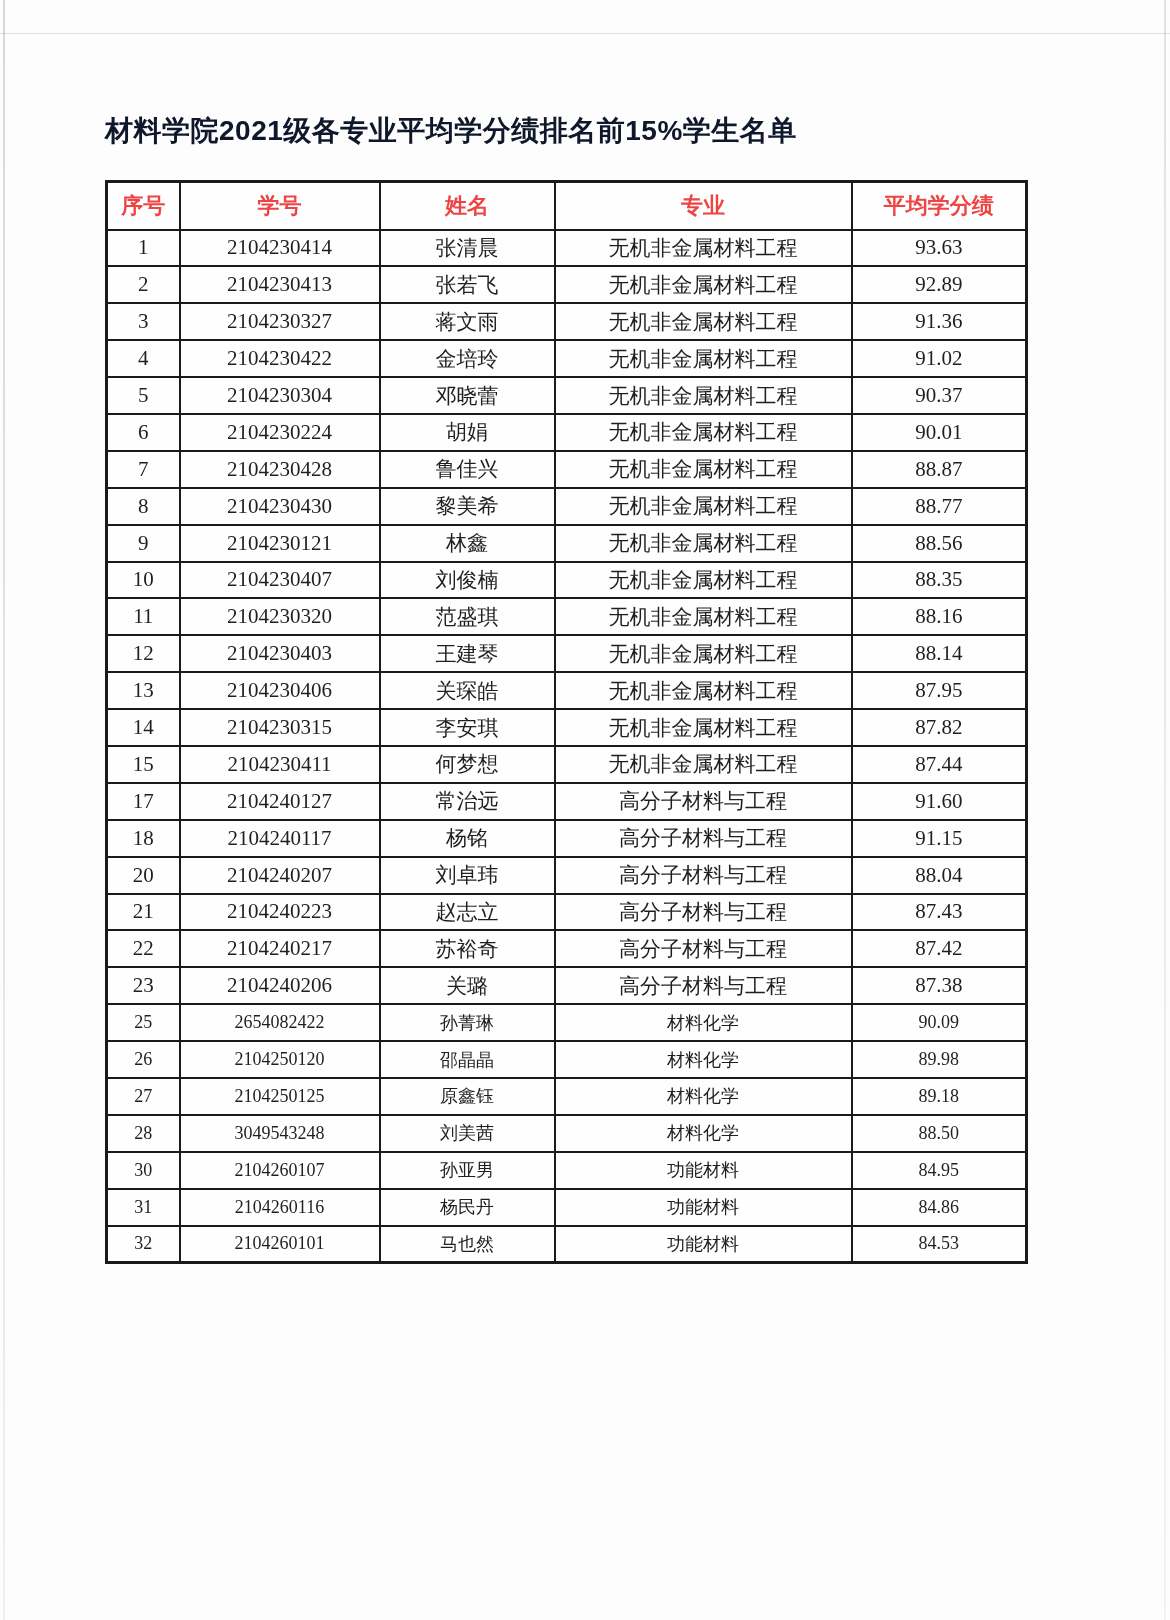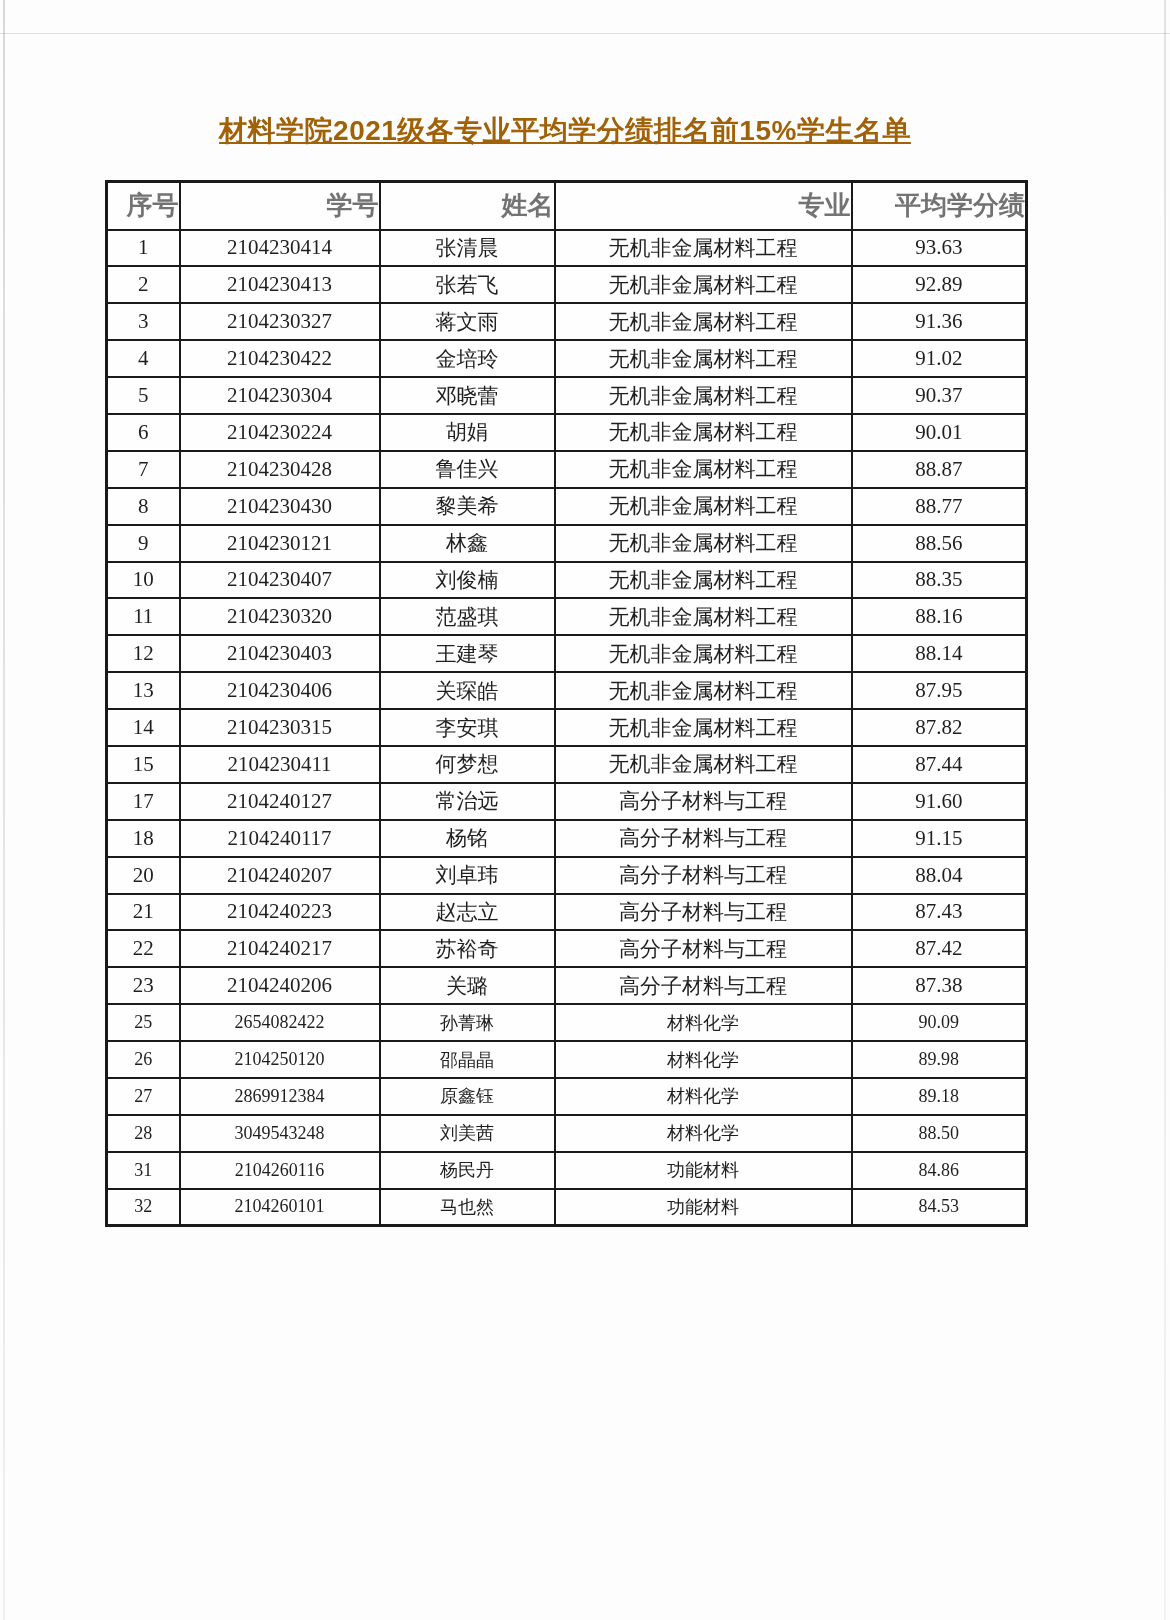--- a/index.html
+++ b/index.html
@@ -32,27 +32,25 @@
     position: absolute;
     left: 1164px; top: 0;
     width: 2px; height: 100%;
     background: linear-gradient(180deg, rgba(120,120,130,0.20), rgba(120,120,130,0.08));
   }
   .doc-title {
     position: absolute;
     left: 105px;
     top: 112px;
     width: 920px;
-    text-align: center;
     font-family: "Liberation Sans", "DejaVu Sans", sans-serif;
     font-weight: bold;
     font-size: 28px;
     letter-spacing: 0.5px;
-    color: #a16207;
-    text-decoration: underline;
+    color: #0f172a;
   }
   table.ranking {
     position: absolute;
     left: 105px;
     top: 180px;
     width: 920px;
     border-collapse: collapse;
     table-layout: fixed;
     background: #fefefe;
   }
@@ -66,23 +64,22 @@
   }
   table.ranking {
     border: 3px solid #1a1a1a;
   }
   table.ranking thead tr {
     height: 48px;
   }
   table.ranking th {
     font-family: "Liberation Sans", "DejaVu Sans", sans-serif;
     font-weight: bold;
-    font-size: 26px;
-    color: #737373;
-    text-align: right;
+    font-size: 22px;
+    color: #ef4444;
   }
   table.ranking tbody tr {
     height: 36.9px;
     font-size: 21px;
   }
   table.ranking tbody tr.small {
     font-size: 18px;
   }
 </style>
 </head>
@@ -268,33 +265,40 @@
       </tr>
       <tr class="small">
         <td>26</td>
         <td>2104250120</td>
         <td>邵晶晶</td>
         <td>材料化学</td>
         <td>89.98</td>
       </tr>
       <tr class="small">
         <td>27</td>
-        <td>2869912384</td>
+        <td>2104250125</td>
         <td>原鑫钰</td>
         <td>材料化学</td>
         <td>89.18</td>
       </tr>
       <tr class="small">
         <td>28</td>
         <td>3049543248</td>
         <td>刘美茜</td>
         <td>材料化学</td>
         <td>88.50</td>
       </tr>
       <tr class="small">
+        <td>30</td>
+        <td>2104260107</td>
+        <td>孙亚男</td>
+        <td>功能材料</td>
+        <td>84.95</td>
+      </tr>
+      <tr class="small">
         <td>31</td>
         <td>2104260116</td>
         <td>杨民丹</td>
         <td>功能材料</td>
         <td>84.86</td>
       </tr>
       <tr class="small">
         <td>32</td>
         <td>2104260101</td>
         <td>马也然</td>

